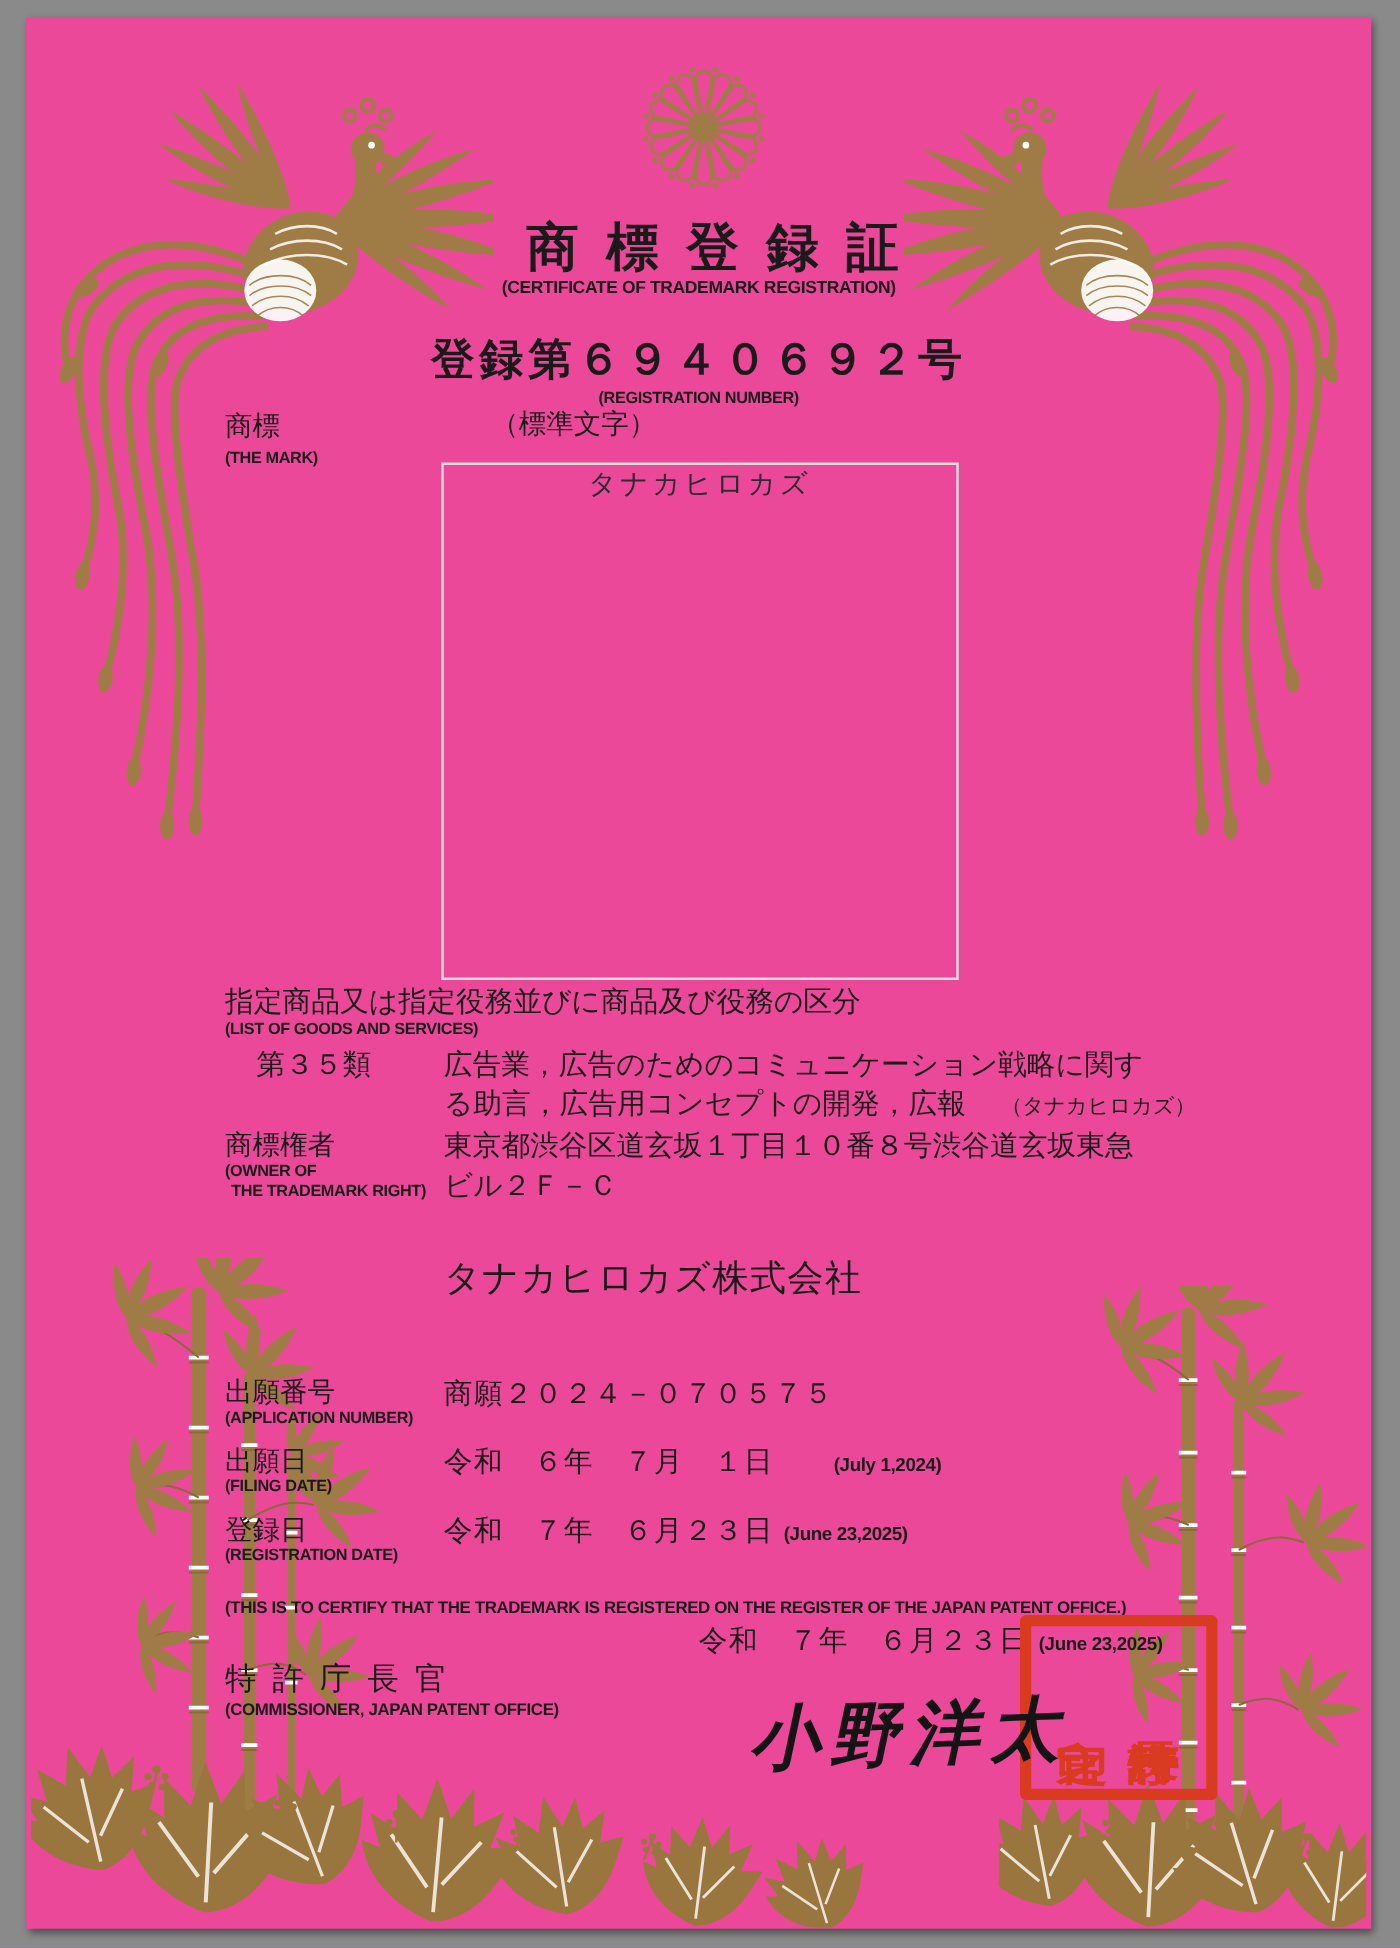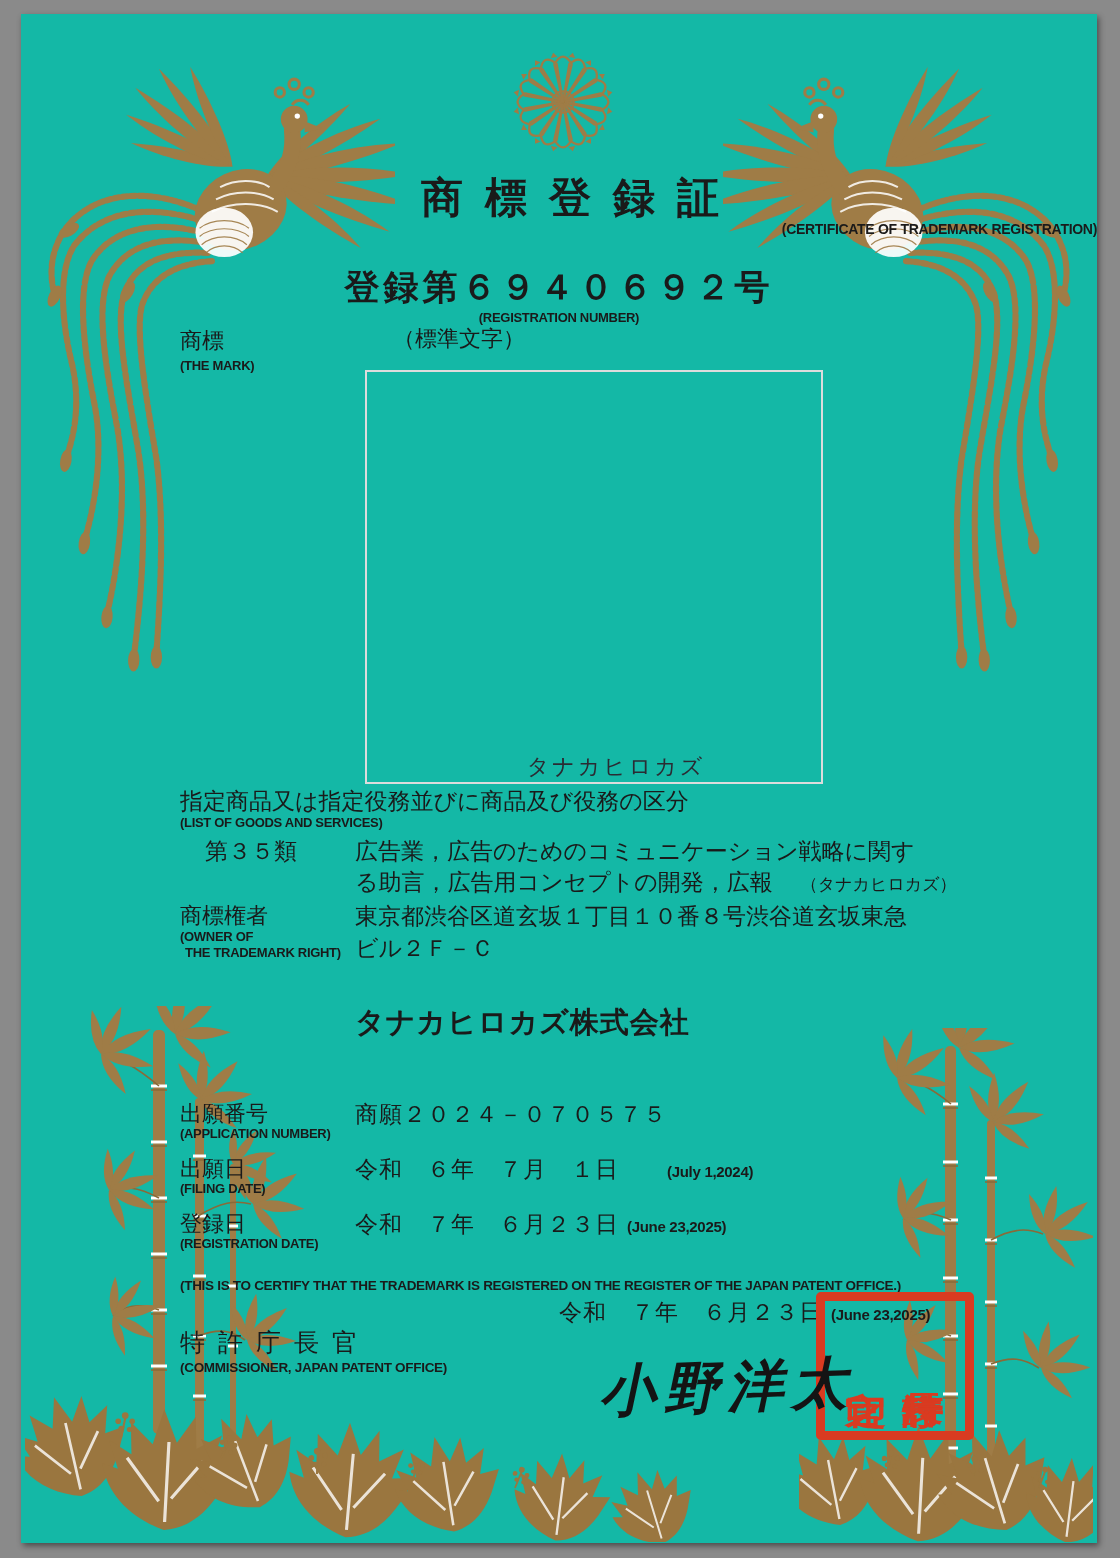--- a/index.html
+++ b/index.html
@@ -5,21 +5,21 @@
   html,body{margin:0;padding:0;}
   body{
     width:1120px;height:1558px;position:relative;
     background:#8a8a8a;
     font-family:"Liberation Sans",sans-serif;
     color:#1a1a1a;
     overflow:hidden;
   }
   .page{
     position:absolute;left:21px;top:14px;width:1076px;height:1529px;
-    background:#14b8a6;
+    background:#ec4899;
     box-shadow:2px 3px 6px rgba(0,0,0,.45);
     overflow:hidden;
   }
   .abs{position:absolute;}
   .ctr{left:0;width:100%;text-align:center;}
   .jp-title{
     font-family:"DejaVu Serif","Liberation Serif",serif;
     font-size:42px;font-weight:bold;letter-spacing:22px;padding-left:22px;
     z-index:2;
   }
@@ -27,33 +27,33 @@
     font-size:13px;font-weight:bold;letter-spacing:-0.3px;
     white-space:nowrap;z-index:2;
   }
   .regno{
     font-family:"DejaVu Serif","Liberation Serif",serif;
     font-size:35px;font-weight:bold;letter-spacing:4px;z-index:2;
   }
   .jp-label{font-size:22px;z-index:2;white-space:nowrap;}
   .jp-body{font-size:23px;z-index:2;white-space:nowrap;}
   .mark-box{
-    left:344px;top:356px;width:410px;height:410px;
+    left:332px;top:356px;width:410px;height:410px;
     border:2px solid #dcdcdc;z-index:2;
-    display:flex;align-items:flex-end;justify-content:center;padding-left:44px;
+    display:flex;align-items:flex-start;justify-content:center;
   }
   .mark-text{
     font-family:"DejaVu Serif","Liberation Serif",serif;
     font-size:22px;letter-spacing:3px;color:#2b2b33;
   }
   .goods-text{left:334px;top:822px;width:600px;z-index:2;}
   .goods-line{font-size:23px;line-height:31px;white-space:nowrap;}
   .goods-line2{display:flex;align-items:baseline;gap:12px;}
   .goods-note{font-size:17px;margin-left:16px;white-space:nowrap;}
-  .owner-name{font-size:29px;font-weight:bold;letter-spacing:1px;z-index:2;white-space:nowrap;}
+  .owner-name{font-size:29px;font-weight:normal;letter-spacing:1px;z-index:2;white-space:nowrap;}
   .value-row{display:flex;align-items:baseline;z-index:2;white-space:nowrap;}
   .value-jp{font-size:23px;letter-spacing:1px;}
   .value-en{font-size:15px;font-weight:bold;margin-left:8px;letter-spacing:-0.3px;}
   .cert-jp{font-size:22.5px;letter-spacing:.5px;z-index:2;white-space:nowrap;}
   .comm-label{font-size:25px;letter-spacing:13px;z-index:2;white-space:nowrap;}
   .signature{
     left:578px;top:1336px;z-index:4;
     font-family:"DejaVu Serif","Liberation Serif",serif;
     font-style:italic;font-weight:bold;font-size:56px;letter-spacing:8px;
     color:#141414;transform:rotate(-2deg);white-space:nowrap;
@@ -292,21 +292,21 @@
       <use href="#bigleaf" transform="translate(120,502) scale(1.9) rotate(6)"></use>
       <use href="#bigleaf" transform="translate(205,492) scale(1.7) rotate(-14)"></use>
       <use href="#bigleaf" transform="translate(268,506) scale(1.4) rotate(10)"></use>
       <use href="#sprig" transform="translate(88,446) scale(1.3)"></use>
       <use href="#sprig" transform="translate(176,452) scale(1.3) rotate(-12)"></use>
       <use href="#sprig" transform="translate(240,460) scale(1.2) rotate(8)"></use>
     </g>
   </svg>
 
   <div class="abs ctr jp-title" style="top:156px;">商標登録証</div>
-  <div class="abs ctr en-sub" style="top:207px;font-size:14px;text-align:right;">(CERTIFICATE OF TRADEMARK REGISTRATION)</div>
+  <div class="abs ctr en-sub" style="top:207px;font-size:14px;">(CERTIFICATE OF TRADEMARK REGISTRATION)</div>
 
   <div class="abs ctr regno" style="top:250px;">登録第６９４０６９２号</div>
   <div class="abs ctr en-sub" style="top:296px;">(REGISTRATION NUMBER)</div>
 
   <div class="abs jp-label" style="left:159px;top:312px;">商標</div>
   <div class="abs en-sub" style="left:159px;top:344px;">(THE MARK)</div>
   <div class="abs jp-label" style="left:372px;top:310px;">（標準文字）</div>
 
   <div class="abs mark-box">
     <span class="mark-text">タナカヒロカズ</span>

